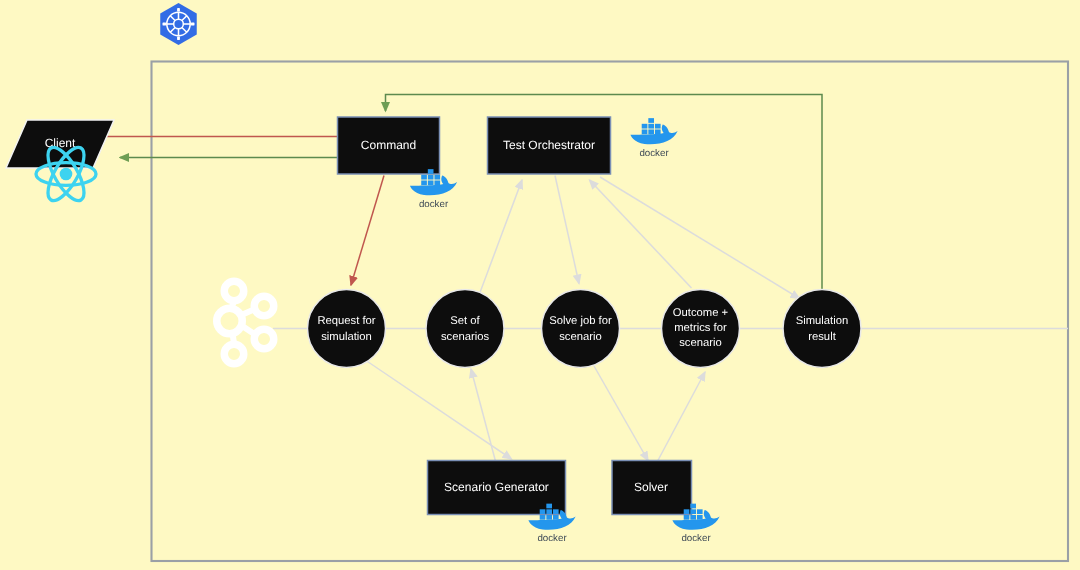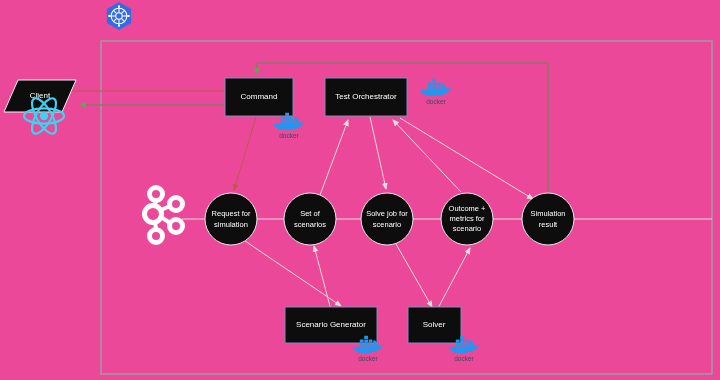--- a/index.html
+++ b/index.html
@@ -4,21 +4,21 @@
 <style>
   html, body {
     margin: 0;
     padding: 0;
     background: #0d0d0d;
   }
   #canvas {
     position: relative;
     width: 720px;
     height: 380px;
-    background: #ec4899;
+    background: #fef9c3;
     font-family: "Liberation Sans", sans-serif;
     overflow: hidden;
   }
   svg.layer {
     position: absolute;
     left: 0;
     top: 0;
     width: 720px;
     height: 380px;
   }

